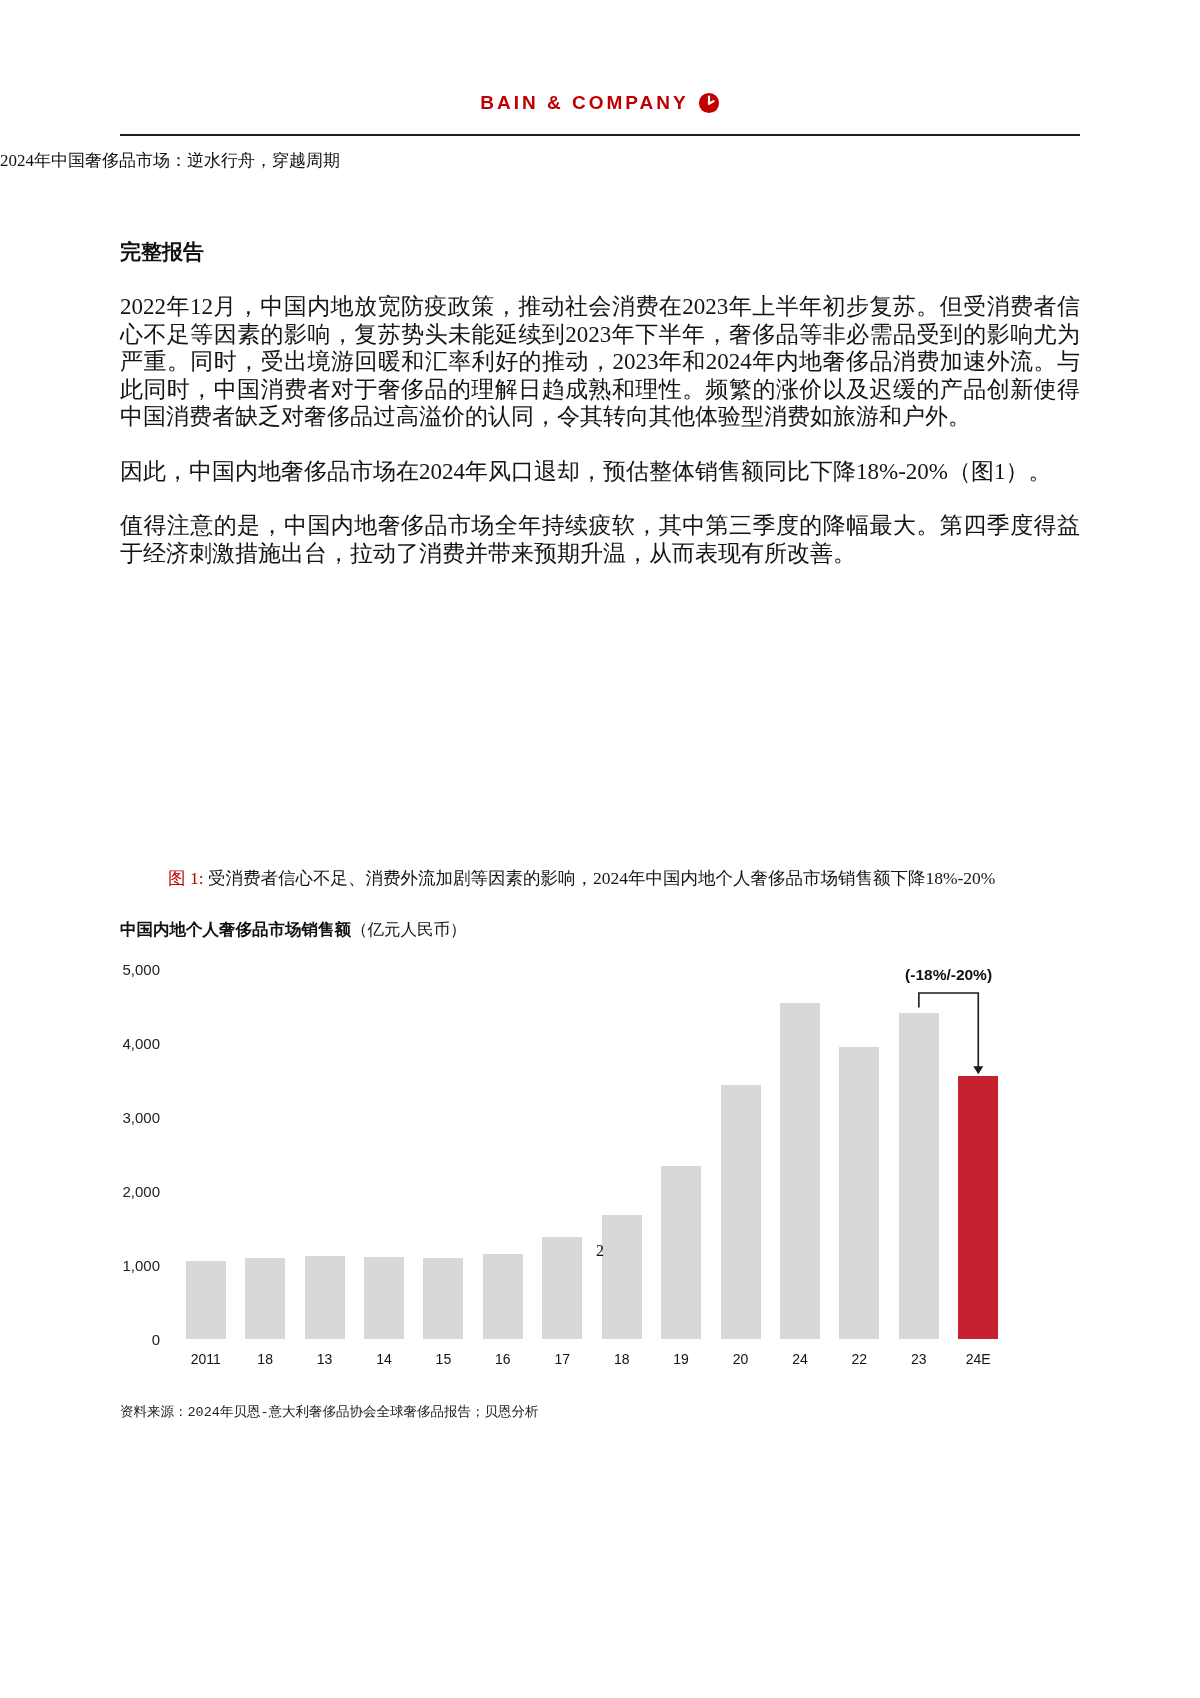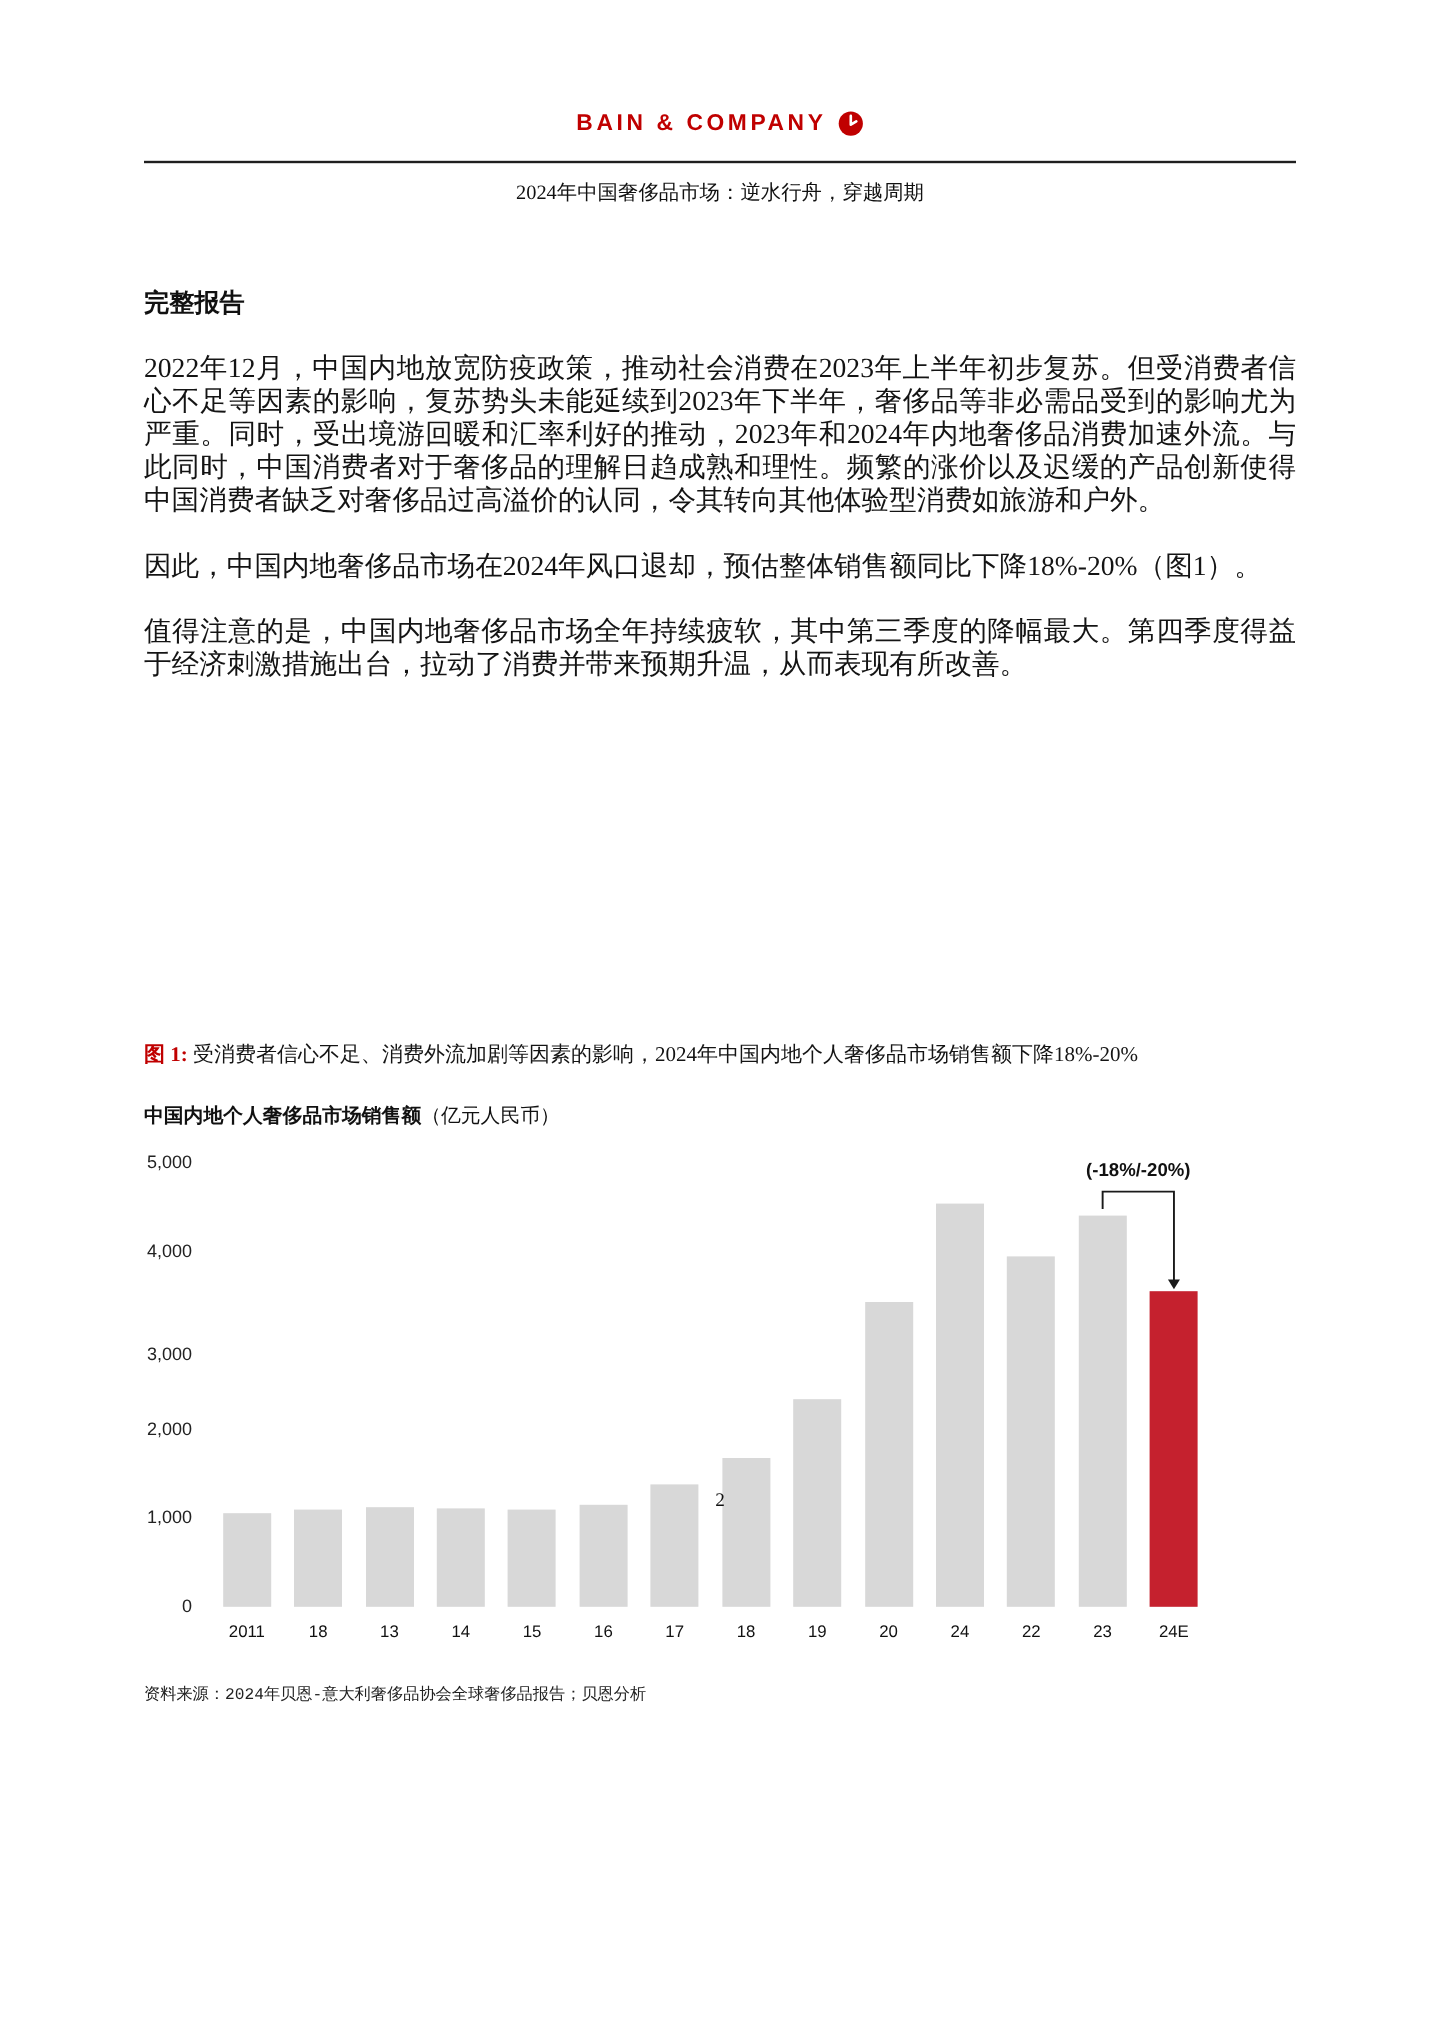--- a/index.html
+++ b/index.html
@@ -12,35 +12,35 @@
   }
   .header { padding-top:92px; text-align:center; }
   .logo {
     display:inline-flex; align-items:center; gap:9px;
     font-family:"Liberation Sans","DejaVu Sans",sans-serif;
     font-weight:bold; font-size:19px; letter-spacing:3px; color:var(--accent);
   }
   .logo-icon { width:22px; height:22px; display:inline-block; }
   .rule { margin:20px 120px 0 120px; border-top:2px solid #1f1f1f; }
   .subtitle {
-    text-align:center; margin-top:13px; font-size:17px; color:#111;
+    text-align:left; margin-top:13px; font-size:17px; color:#111;
   }
   .content { padding:0 120px; }
   .section-title {
     margin-top:66px;
     font-family:"Liberation Sans","DejaVu Sans",sans-serif;
     font-weight:bold; font-size:21px; color:#111;
   }
   .para {
     margin-top:27px; font-size:23px; line-height:27.5px;
     text-align:justify; color:#141414;
   }
   .figure { margin-top:296px; }
   .fig-caption { font-size:17.5px; line-height:30px; color:#141414; }
-  .fig-label { color:var(--accent); font-weight:bold; }
+  .fig-label { color:var(--accent); font-weight:normal;margin-left:48px; }
   .chart-title {
     margin-top:26px; font-family:"Liberation Sans","DejaVu Sans",sans-serif;
     font-size:16.5px; color:#111;
   }
   .chart-title .bold { font-weight:bold; }
   .chart-wrap { margin-top:28px; display:flex; }
   .y-axis { width:56px; position:relative; height:370px; flex:none; }
   .y-tick {
     position:absolute; right:16px; transform:translateY(-50%);
     font-family:"Liberation Sans","DejaVu Sans",sans-serif;
@@ -103,21 +103,21 @@
 
       <div class="chart-title">
         <span class="bold">中国内地个人奢侈品市场销售额</span><span>（亿元人民币）</span>
       </div>
 
       <div class="chart-wrap">
         <div class="y-axis">
             <div class="y-tick" style="top: 370px;">0</div>
             <div class="y-tick" style="top: 296px;">1,000</div>
             <div class="y-tick" style="top: 222px;">2,000</div>
-            <div class="y-tick" style="top: 160px;">3,000</div>
+            <div class="y-tick" style="top: 148px;">3,000</div>
             <div class="y-tick" style="top: 74px;">4,000</div>
             <div class="y-tick" style="top: 0px;">5,000</div>
           </div>
         <div class="plot">
           <div class="bars">
               <div class="bar-slot">
                 <div class="bar" style="height: 77.7px; background: rgb(216, 216, 216);"></div>
               </div>
               <div class="bar-slot">
                 <div class="bar" style="height: 81.4px; background: rgb(216, 216, 216);"></div>

